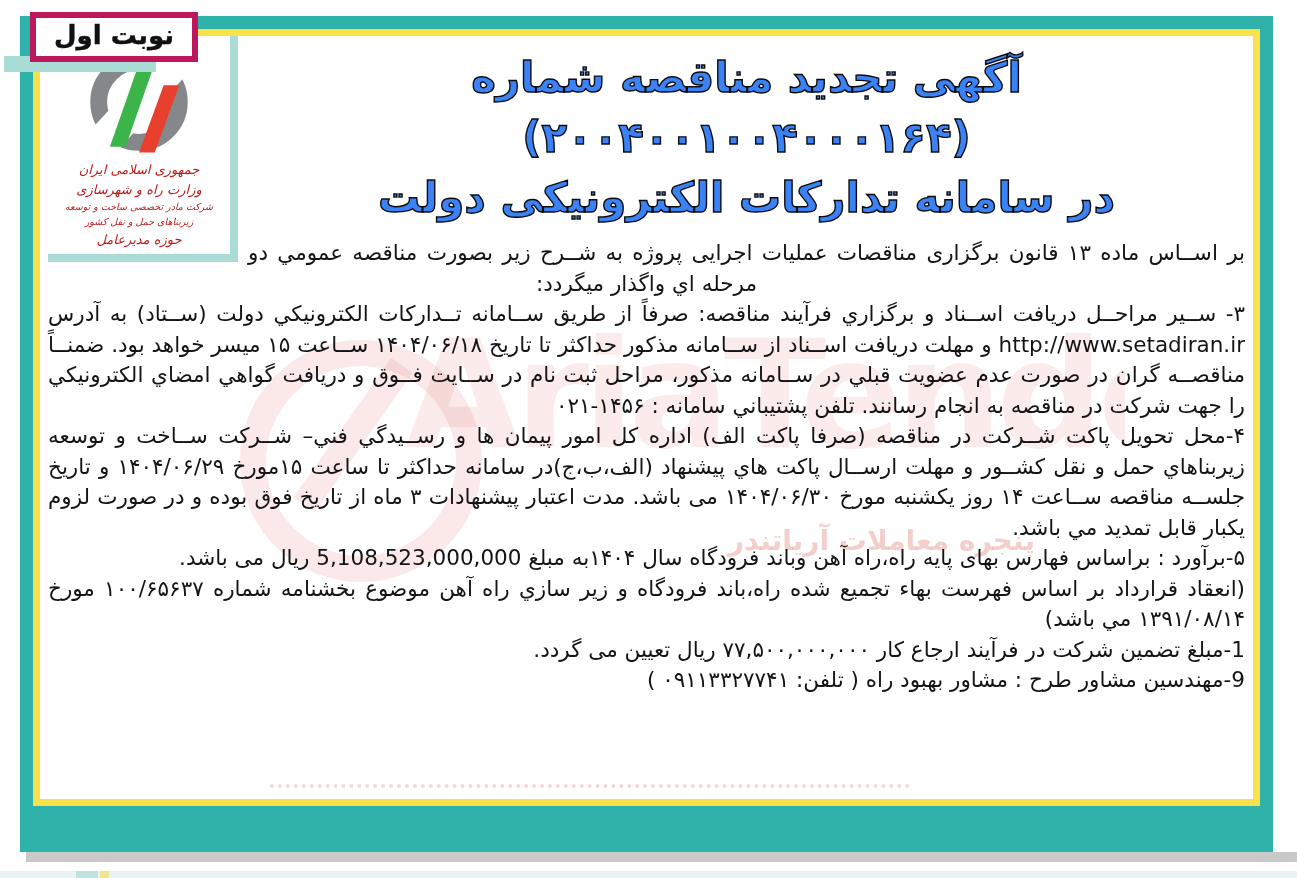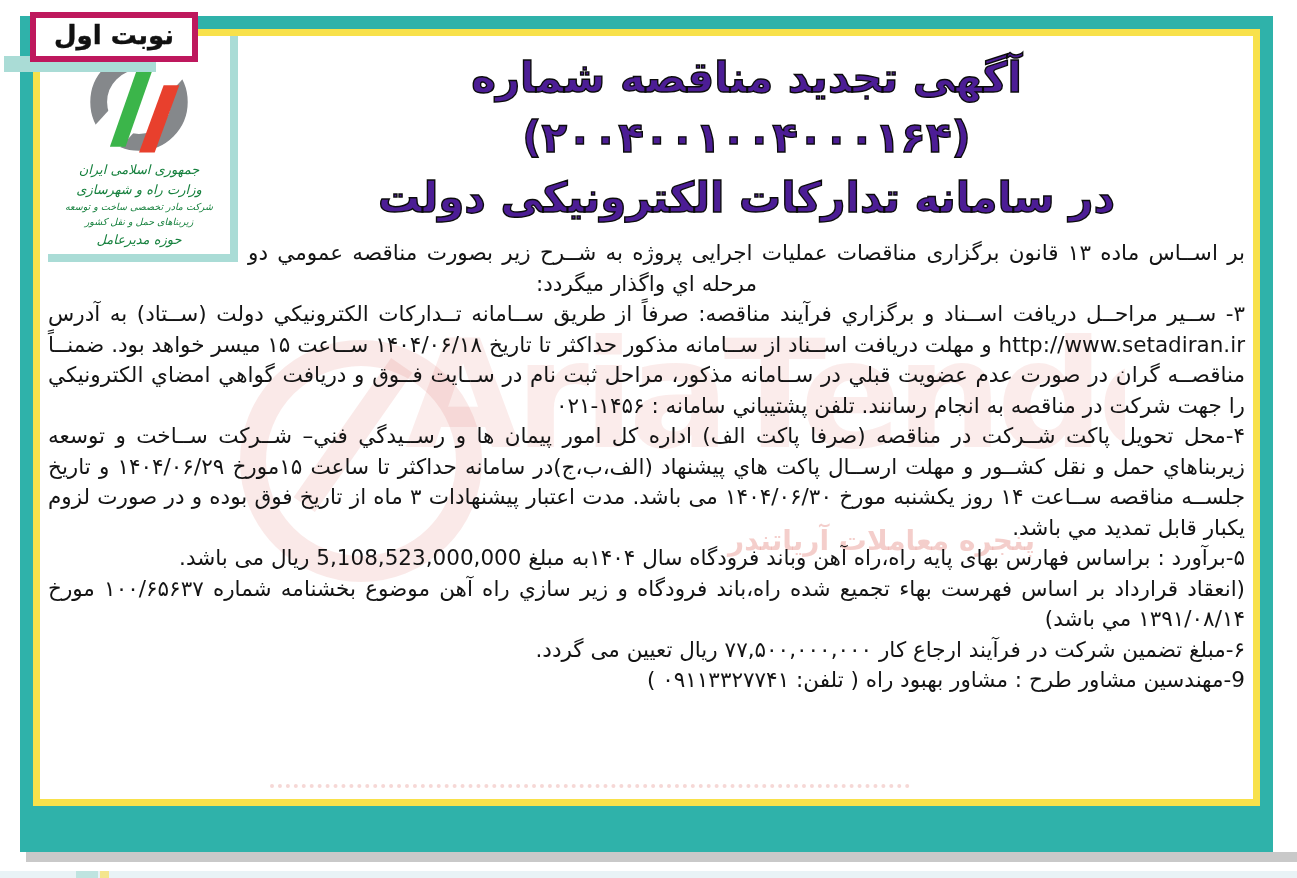--- a/index.html
+++ b/index.html
@@ -31,27 +31,27 @@
     background:#aadcd6;z-index:5;
   }
   
   .logo-col{
     float:left;width:182px;height:208px;margin-right:10px;
     border-right:8px solid #aadcd6;border-bottom:8px solid #aadcd6;
     padding-top:10px;box-sizing:content-box;text-align:center;
     position:relative;z-index:1;background:#fff;
   }
   .logo-svg{width:112px;height:112px;display:block;margin:0 auto 2px auto;}
-  .logo-caption{direction:rtl;font-family:"DejaVu Serif",serif;font-style:italic;color:#15803d;}
+  .logo-caption{direction:rtl;font-family:"DejaVu Serif",serif;font-style:italic;color:#b91c1c;}
   .logo-caption .cap{line-height:1.55;}
   .cap-0,.cap-1,.cap-3{font-size:13px;}
   .cap-2{font-size:9.5px;}
   .title{
     position:relative;z-index:1;
-    text-align:center;font-weight:bold;color:#4c1d95;
+    text-align:center;font-weight:bold;color:#3b82f6;
     font-size:42px;line-height:60px;padding-top:12px;
     -webkit-text-stroke:1.4px #0b0b0b;letter-spacing:-1px;
   }
   
   .bodytext{position:relative;z-index:1;padding-top:10px;}
   .bodytext p{
     margin:0;font-size:21.5px;line-height:30.5px;font-weight:400;color:#141414;
     text-align:justify;
   }
   .center-last{text-align-last:center;}
@@ -108,21 +108,21 @@
         <div>آگهی تجدید مناقصه شماره (۲۰۰۴۰۰۱۰۰۴۰۰۰۱۶۴)</div>
         <div>در سامانه تدارکات الکترونیکی دولت</div>
       </div>
 
       <div class="bodytext">
         <p class="center-last">بر اســاس ماده ۱۳ قانون برگزاری مناقصات عملیات اجرایی پروژه به شــرح زیر بصورت مناقصه عمومي دو مرحله اي واگذار میگردد:</p>
         <p>۳- ســیر مراحــل دریافت اســناد و برگزاري فرآیند مناقصه: صرفاً از طریق ســامانه تــدارکات الکترونیکي دولت (ســتاد) به آدرس http://www.setadiran.ir و مهلت دریافت اســناد از ســامانه مذکور حداکثر تا تاریخ ۱۴۰۴/۰۶/۱۸ ســاعت ۱۵ میسر خواهد بود. ضمنــاً مناقصــه گران در صورت عدم عضویت قبلي در ســامانه مذکور، مراحل ثبت نام در ســایت فــوق و دریافت گواهي امضاي الکترونیکي را جهت شرکت در مناقصه به انجام رسانند. تلفن پشتیباني سامانه : ۱۴۵۶-۰۲۱</p>
         <p>۴-محل تحویل پاکت شــرکت در مناقصه (صرفا پاکت الف) اداره کل امور پیمان ها و رســیدگي فني– شــرکت ســاخت و توسعه زیربناهاي حمل و نقل کشــور و مهلت ارســال پاکت هاي پیشنهاد (الف،ب،ج)در سامانه حداکثر تا ساعت ۱۵مورخ ۱۴۰۴/۰۶/۲۹ و تاریخ جلســه مناقصه ســاعت ۱۴ روز یکشنبه مورخ ۱۴۰۴/۰۶/۳۰ می باشد. مدت اعتبار پیشنهادات ۳ ماه از تاریخ فوق بوده و در صورت لزوم یکبار قابل تمدید مي باشد.</p>
         <p>۵-برآورد : براساس فهارس بهای پایه راه،راه آهن وباند فرودگاه سال ۱۴۰۴به مبلغ  5,108,523,000,000 ریال می باشد.</p>
         <p>(انعقاد قرارداد بر اساس فهرست بهاء تجمیع شده راه،باند فرودگاه و زیر سازي راه آهن موضوع بخشنامه شماره ۱۰۰/۶۵۶۳۷ مورخ  ۱۳۹۱/۰۸/۱۴ مي باشد)</p>
-        <p>۶-مبلغ تضمین شرکت در فرآیند ارجاع کار   ۷۷,۵۰۰,۰۰۰,۰۰۰ ریال تعیین می گردد.</p>
+        <p>1-مبلغ تضمین شرکت در فرآیند ارجاع کار   ۷۷,۵۰۰,۰۰۰,۰۰۰ ریال تعیین می گردد.</p>
         <p>9-مهندسین مشاور طرح : مشاور بهبود راه ( تلفن:  ۰۹۱۱۳۳۲۷۷۴۱ )</p>
 
       </div>
 
     </div>
   </div>
 
   <div class="footer-band">
     
     

